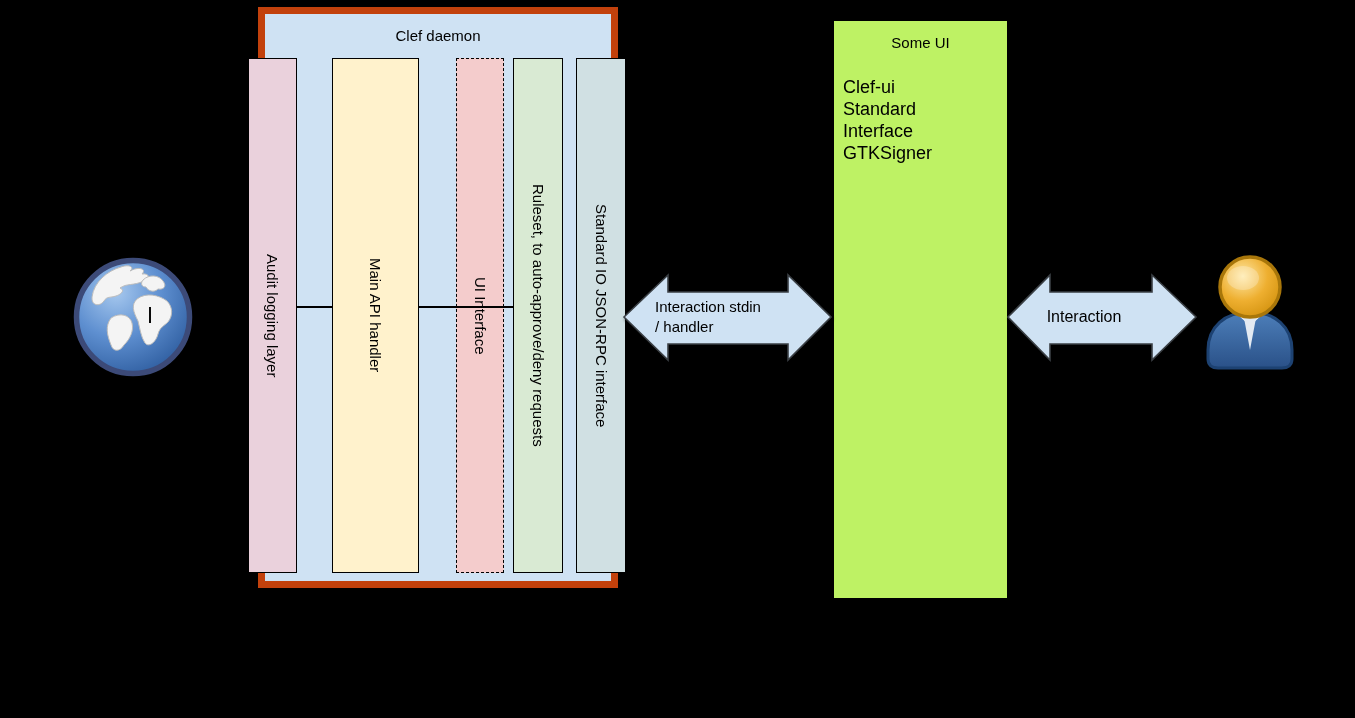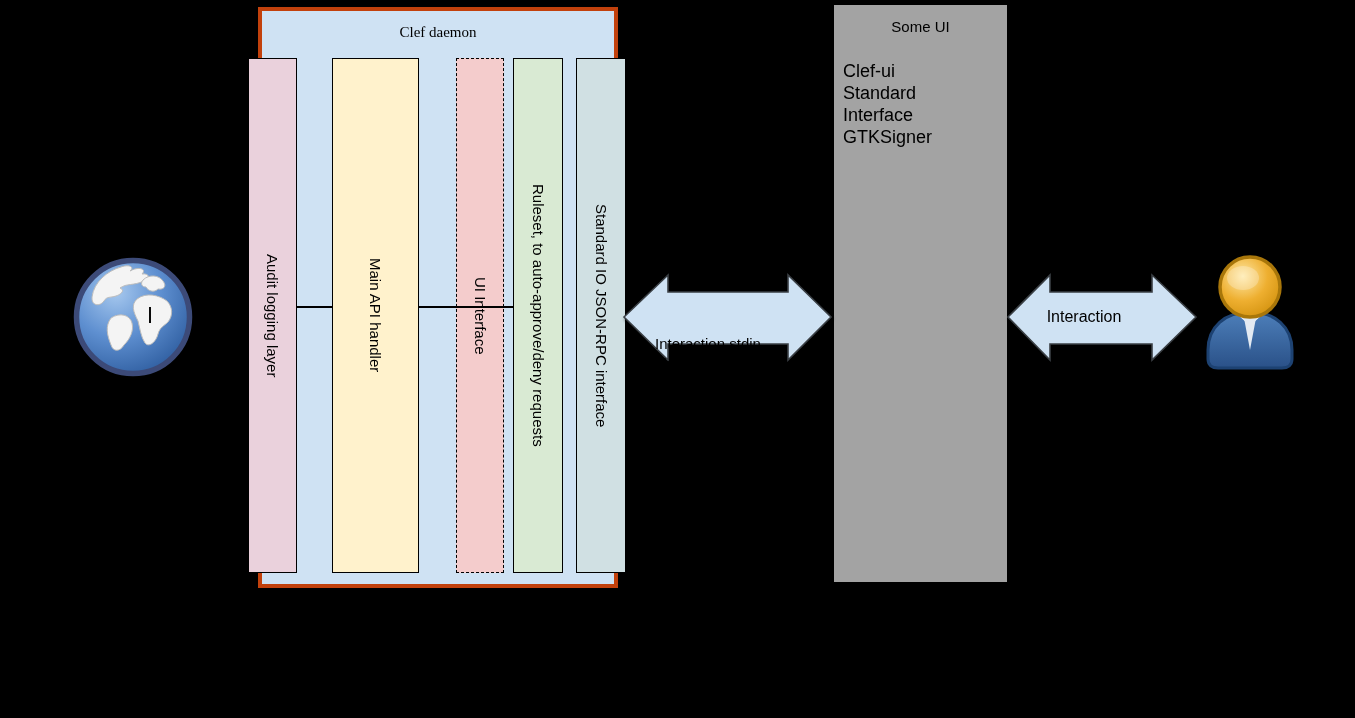--- a/index.html
+++ b/index.html
@@ -10,25 +10,25 @@
     background: #000;
     overflow: hidden;
     font-family: "Liberation Sans", "DejaVu Sans", sans-serif;
     color: #000;
   }
   .abs { position: absolute; box-sizing: border-box; }
 
   
   .clef-container {
     left: 258px; top: 7px; width: 360px; height: 581px;
-    background: #cfe2f3; border: 4px solid #c2410c; font-family: Liberation Serif, serif;
+    background: #cfe2f3; border: 7px solid #c2410c;
   }
   .someui-box {
-    left: 833px; top: 4px; width: 175px; height: 579px;
-    background: #a3a3a3; border: 1px solid #000;
+    left: 833px; top: 20px; width: 175px; height: 579px;
+    background: #bef264; border: 1px solid #000;
   }
   .box-title {
     width: 100%; text-align: center; padding-top: 13px;
     font-size: 15px; color: #000;
   }
   .ui-list {
     position: absolute; left: 9px; top: 55px;
     font-size: 18px; line-height: 22px; color: #000;
   }
 
@@ -57,21 +57,21 @@
   
   .arrow-svg { overflow: visible; }
   .arrow-poly {
     fill: #cfe2f3;
     stroke: #3a3f44;
     stroke-width: 1.6;
     filter: drop-shadow(1px 2px 1.5px rgba(0,0,0,0.55));
   }
   .arrow-label-1 {
     left: 655px; top: 297px;
-    font-size: 15px; line-height: 20px; color: #000; margin-top: 37px;
+    font-size: 15px; line-height: 20px; color: #000;
   }
   .arrow-label-2 {
     left: 1036px; top: 308px; width: 96px;
     font-size: 16px; text-align: center; color: #000;
   }
 
   .caret-artifact { left: 149px; top: 307px; width: 2px; height: 16px; background: #0a0a0a; }
 </style>
 </head>
 <body>

